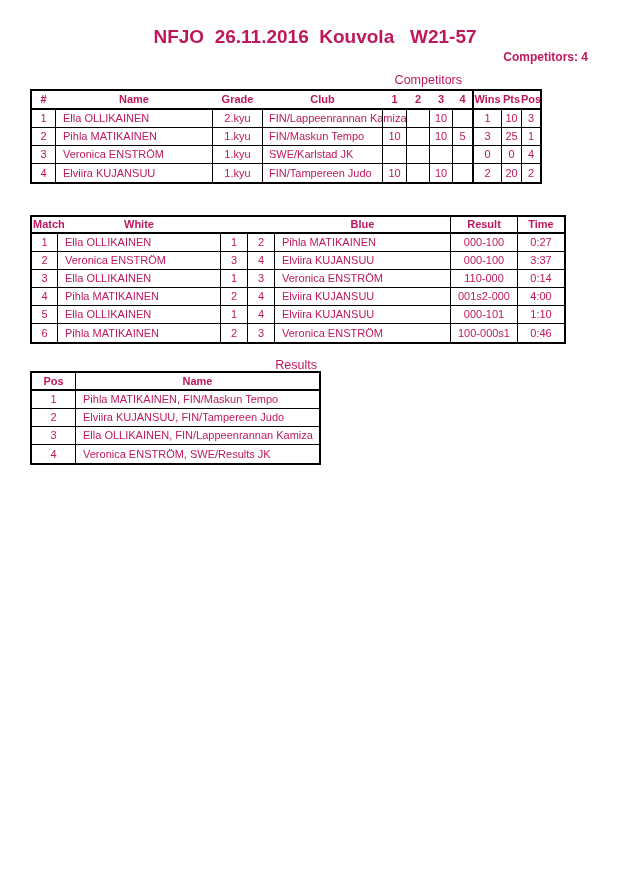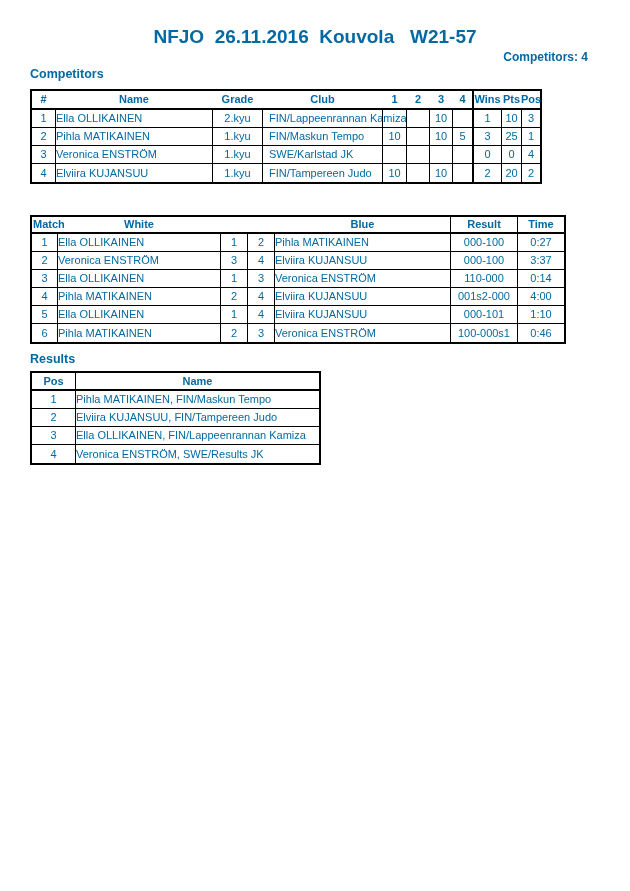--- a/index.html
+++ b/index.html
@@ -1,42 +1,42 @@
 <!DOCTYPE html>
 <html><head>
 <meta charset="utf-8">
 <style>
   html,body{margin:0;padding:0;background:#fff;}
-  .page{position:relative;width:630px;height:891px;background:#fff;color:#0369a1;
+  .page{position:relative;width:630px;height:891px;background:#fff;color:#be185d;
         font-family:"Liberation Sans", sans-serif;overflow:hidden;}
   .title{position:absolute;left:0;top:26px;width:630px;text-align:center;
          font-weight:bold;font-size:19px;white-space:pre;}
   .comp-count{position:absolute;left:0;top:50px;width:588px;text-align:right;
          font-weight:bold;font-size:12px;}
-  .sec-head{position:absolute;text-align:left;font-weight:bold;font-size:12.5px;}
+  .sec-head{position:absolute;text-align:right;font-weight:normal;font-size:12.5px;margin-top:6px;}
   .sh-competitors{left:30px;top:67px;width:432px;}
   .sh-matches{left:30px;top:199px;width:506px;}
   .sh-results{left:30px;top:352px;width:287px;}
 
   .tbl{position:absolute;border:2px solid #000;background:#fff;}
   .tbl-competitors{left:30px;top:89px;width:508px;}
   .tbl-matches{left:30px;top:215px;width:532px;}
   .tbl-results{left:30px;top:371px;width:287px;}
 
   .tr{display:flex;box-sizing:border-box;height:18px;border-bottom:1px solid #000;}
   .tr:last-child{border-bottom:none;}
   .tr.head{border-bottom:2px solid #000;font-weight:bold;}
   .tbl-competitors .tr.head{height:19px;}
   .tbl-matches .tr.head{height:17px;}
   .tbl-results .tr.head{height:18px;}
 
   .td{display:flex;align-items:center;justify-content:center;box-sizing:border-box;
       border-left:1px solid #000;font-size:11px;line-height:1;}
   .td:first-child{border-left:none;}
-  .td.left{justify-content:flex-start;}
+  .td.left{justify-content:flex-start;padding-left:7px;}
   .td.club{padding-left:6px;}
   .td.nowrap{white-space:nowrap;overflow:visible;}
   .nb{border-left-color:transparent;}
   .thick{border-left-width:2px;}
   .rel{position:relative;}
   .match-h{justify-content:flex-start;padding-left:1px;white-space:nowrap;overflow:visible;}
 
   
   .cc-num{width:23px}.cc-name{width:157px}.cc-grade{width:50px}.cc-club{width:120px}
   .cc-s1{width:24px}.cc-s2{width:23px}.cc-s3{width:23px}.cc-s4{width:20px}

